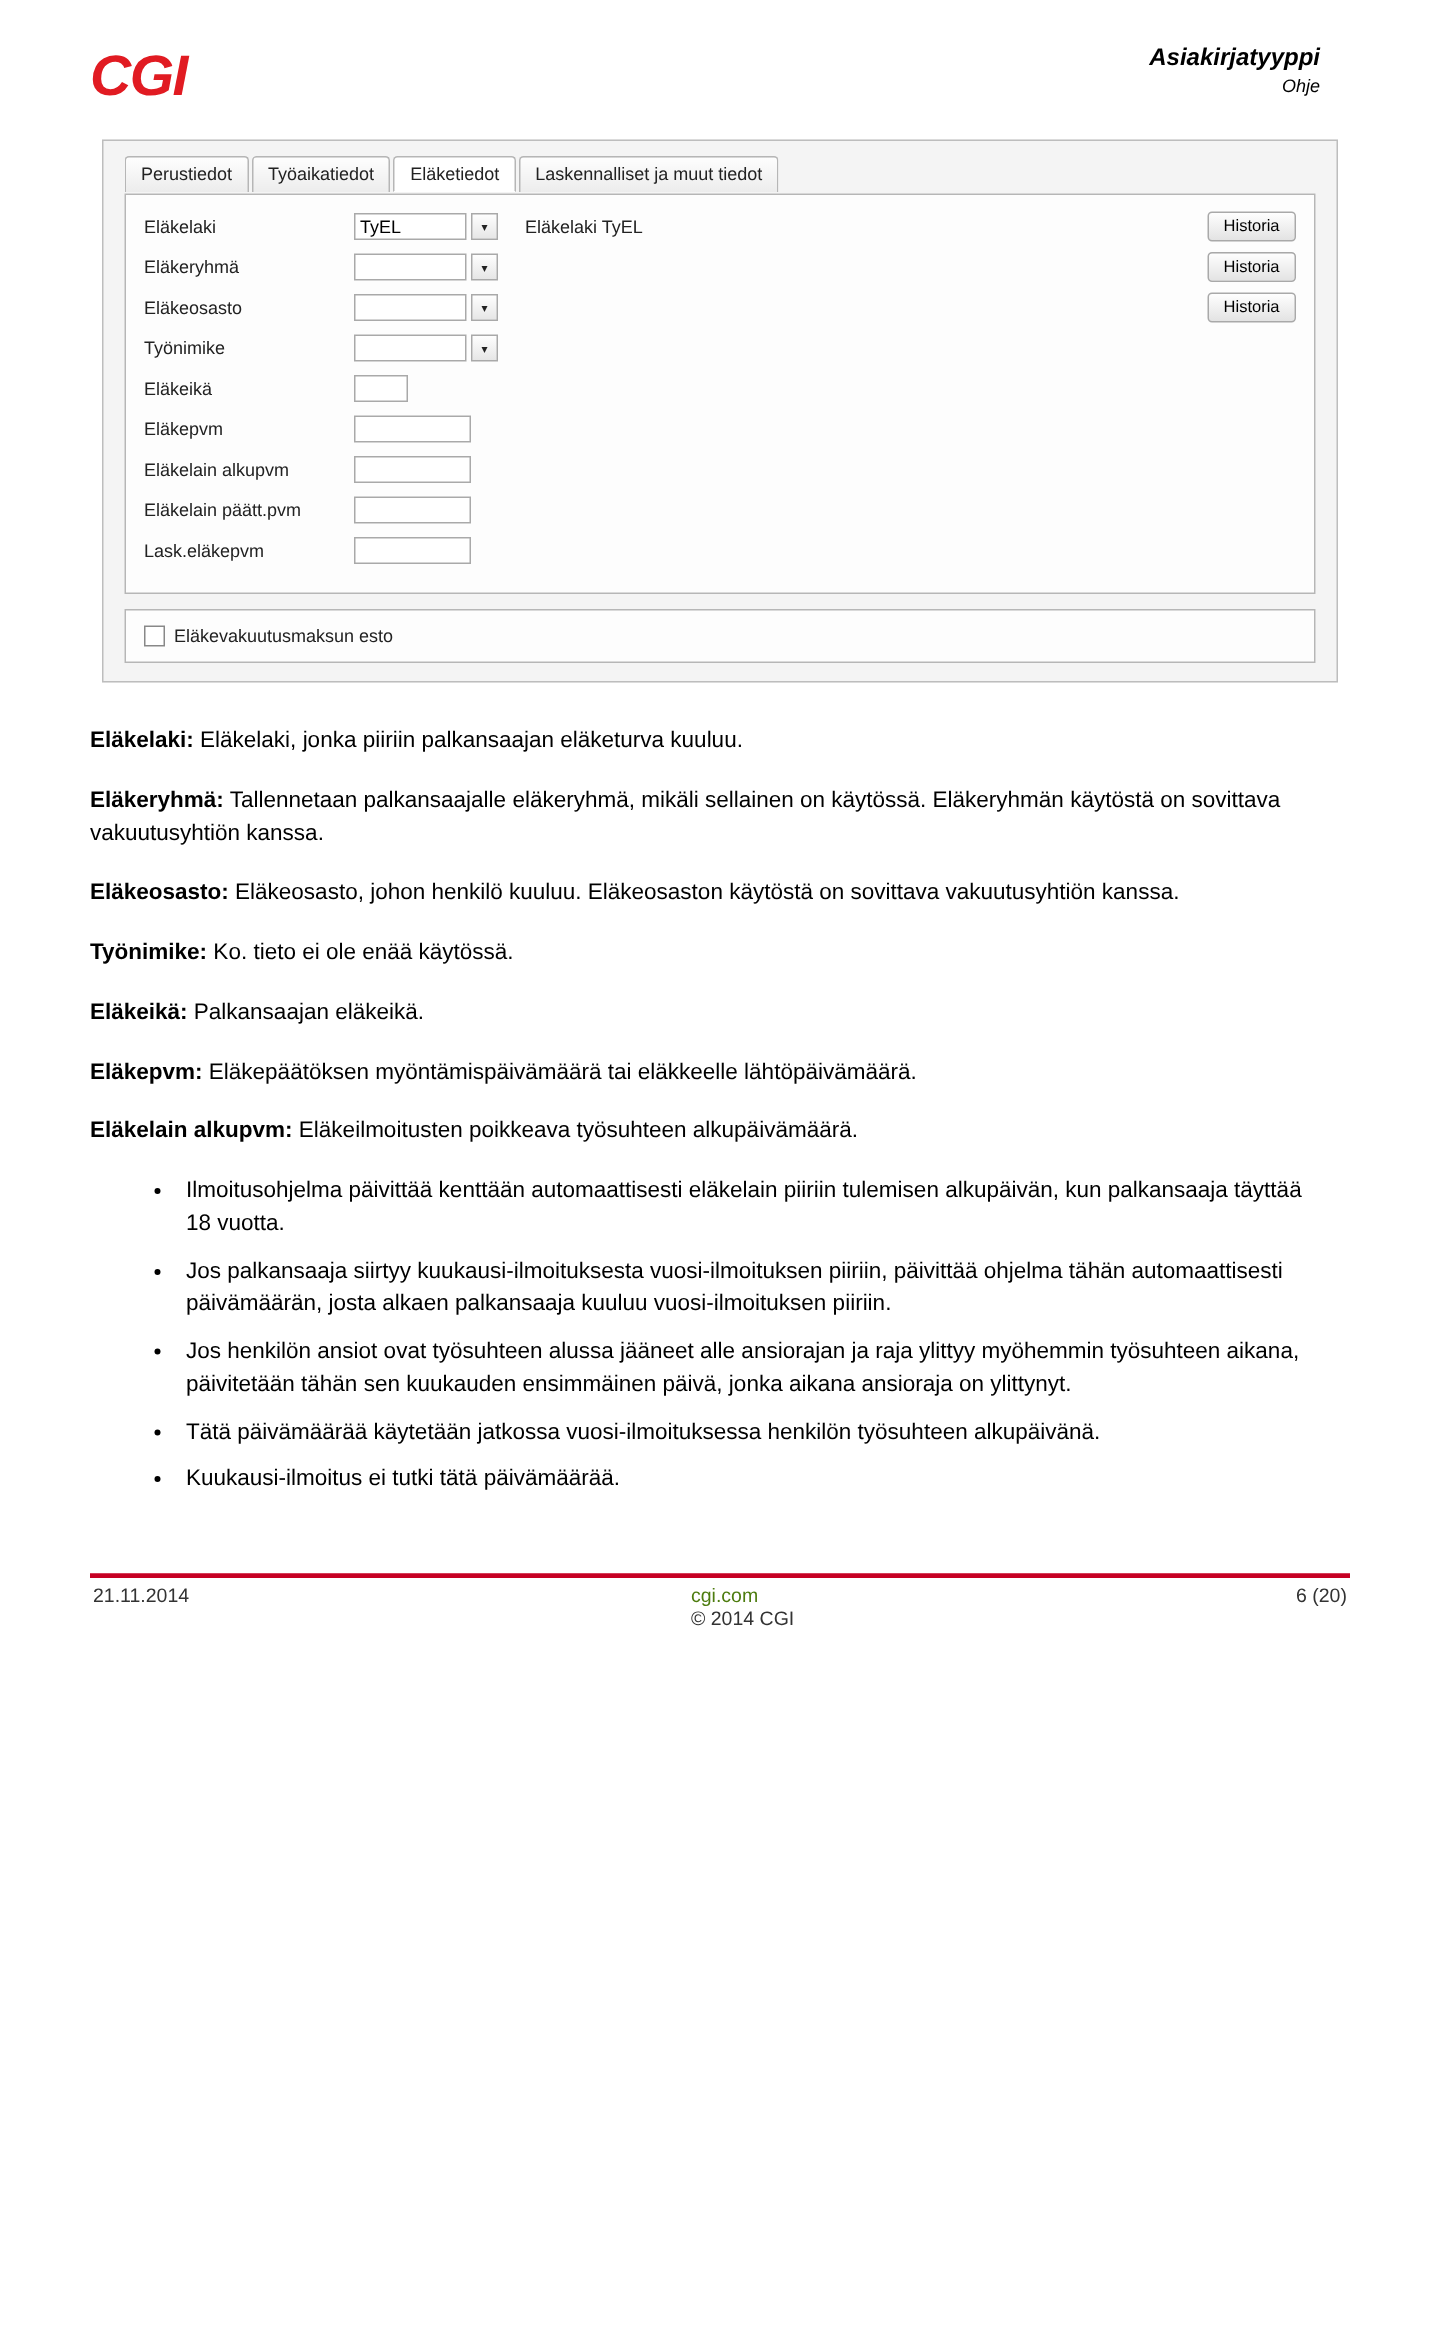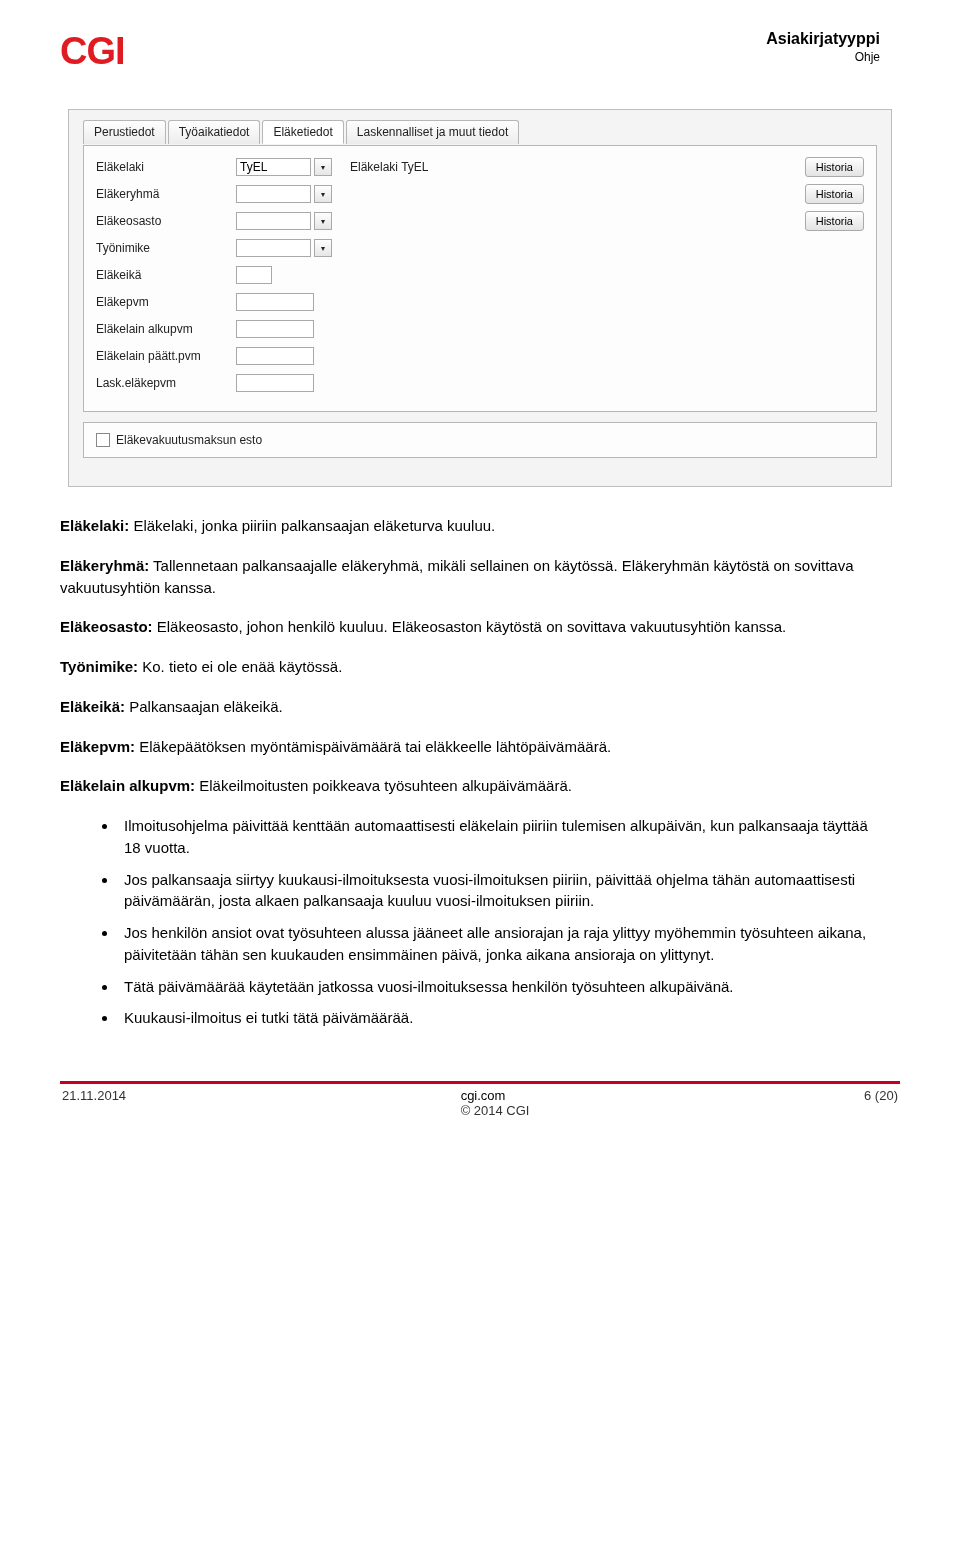--- a/index.html
+++ b/index.html
@@ -14,41 +14,42 @@
   .page {
     padding: 30px 60px 20px 60px;
     min-height: 1564px;
     position: relative;
   }
   
   .header {
     display: flex;
     justify-content: space-between;
     align-items: flex-start;
-    margin-bottom: 36px;
+    margin-bottom: 20px;
+    font-style: italic;
   }
   .logo {
     font-size: 38px;
     font-weight: 800;
     letter-spacing: -1px;
     color: #e11b22;
     font-family: Arial, sans-serif;
   }
   .doc-meta {
     text-align: right;
     margin-right: 20px;
   }
   .doc-type-label { font-weight: 700; font-size: 16px; }
   .doc-type-value { font-size: 12px; margin-top: 2px; }
 
   
   .ui-shot {
     border: 1px solid #bdbdbd;
     background: #f4f4f4;
-    padding: 10px 14px 16px 14px;
+    padding: 10px 14px 0 14px;
     margin: 0 8px 28px 8px;
     font-family: "Segoe UI", Arial, sans-serif;
     font-size: 12px;
     color: #222;
   }
   .tabs {
     display: flex;
     gap: 0;
     margin-bottom: 2px;
   }
@@ -148,21 +149,21 @@
     margin: 52px 0 4px 0;
   }
   .footer {
     display: flex;
     justify-content: space-between;
     font-size: 13px;
     color: #333;
     padding: 0 2px 6px 2px;
   }
   .foot-center { text-align: left; }
-  .foot-link { color:#000000; }
+  .foot-link { color:#4d7c0f; }
 </style>
 </head>
 <body>
 
 <div class="page">
 
   <div class="header">
     <div class="logo">CGI</div>
     <div class="doc-meta">
       <div class="doc-type-label">Asiakirjatyyppi</div>

